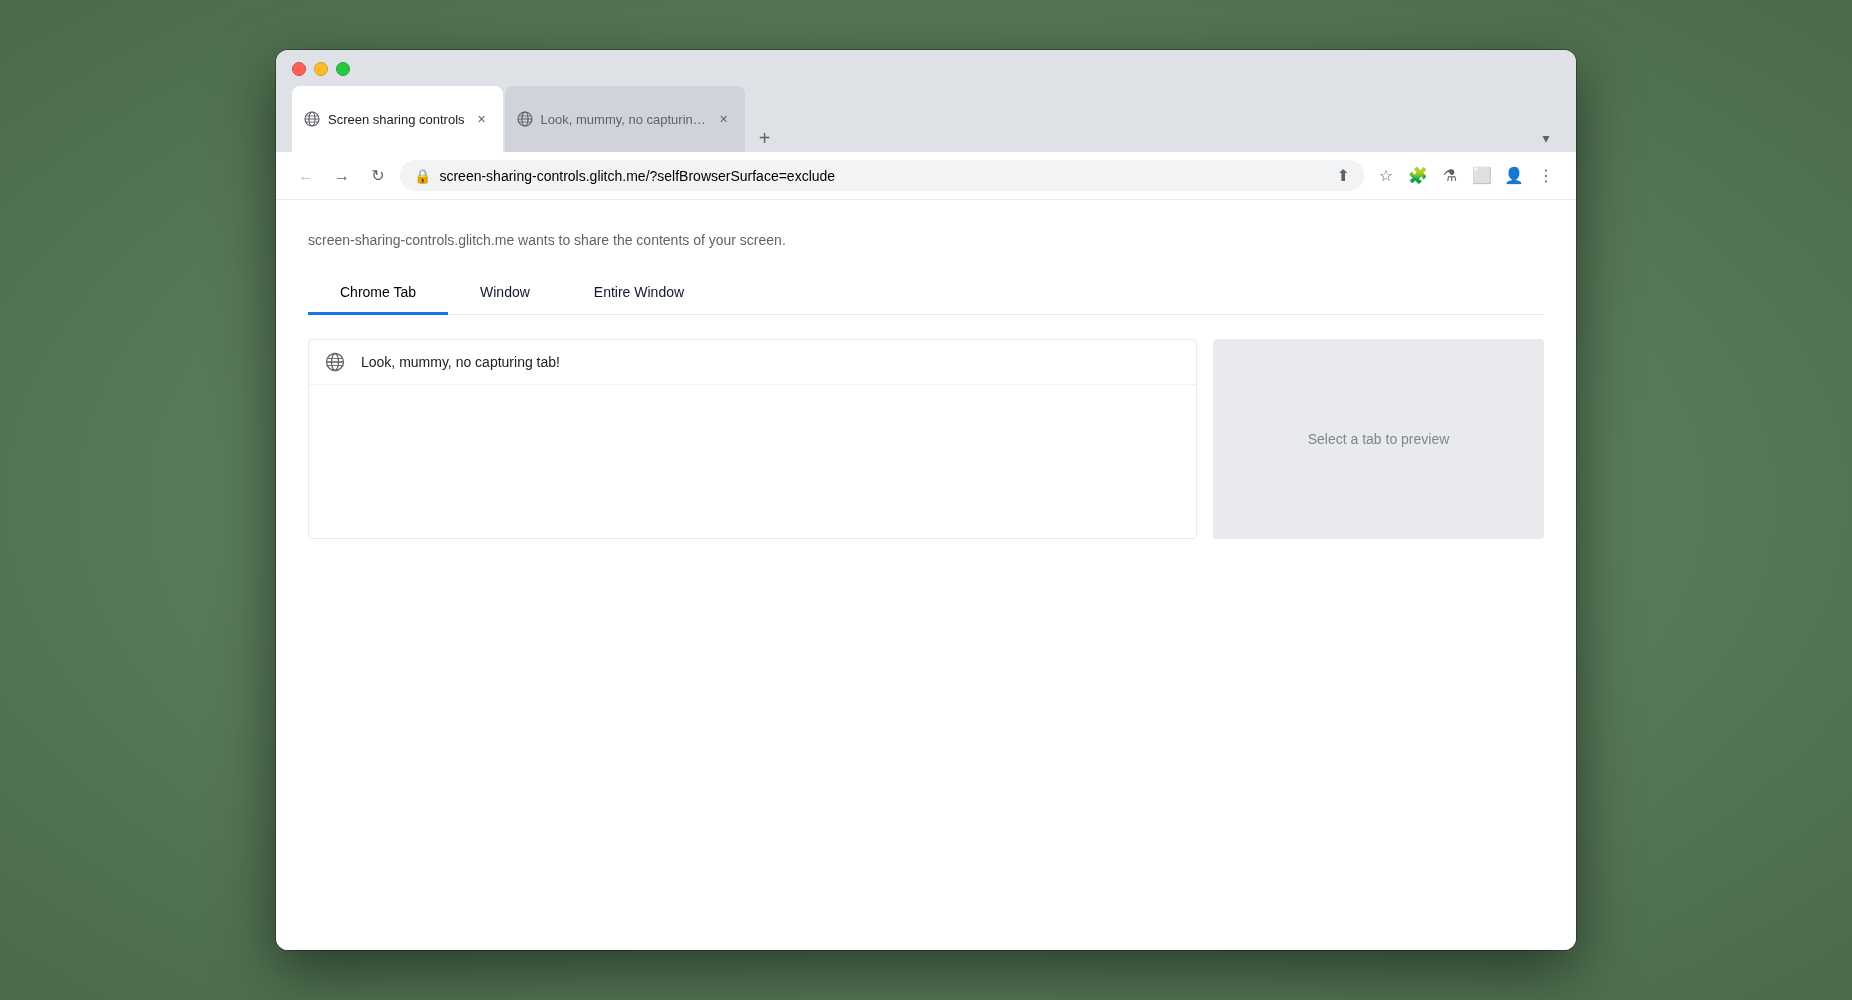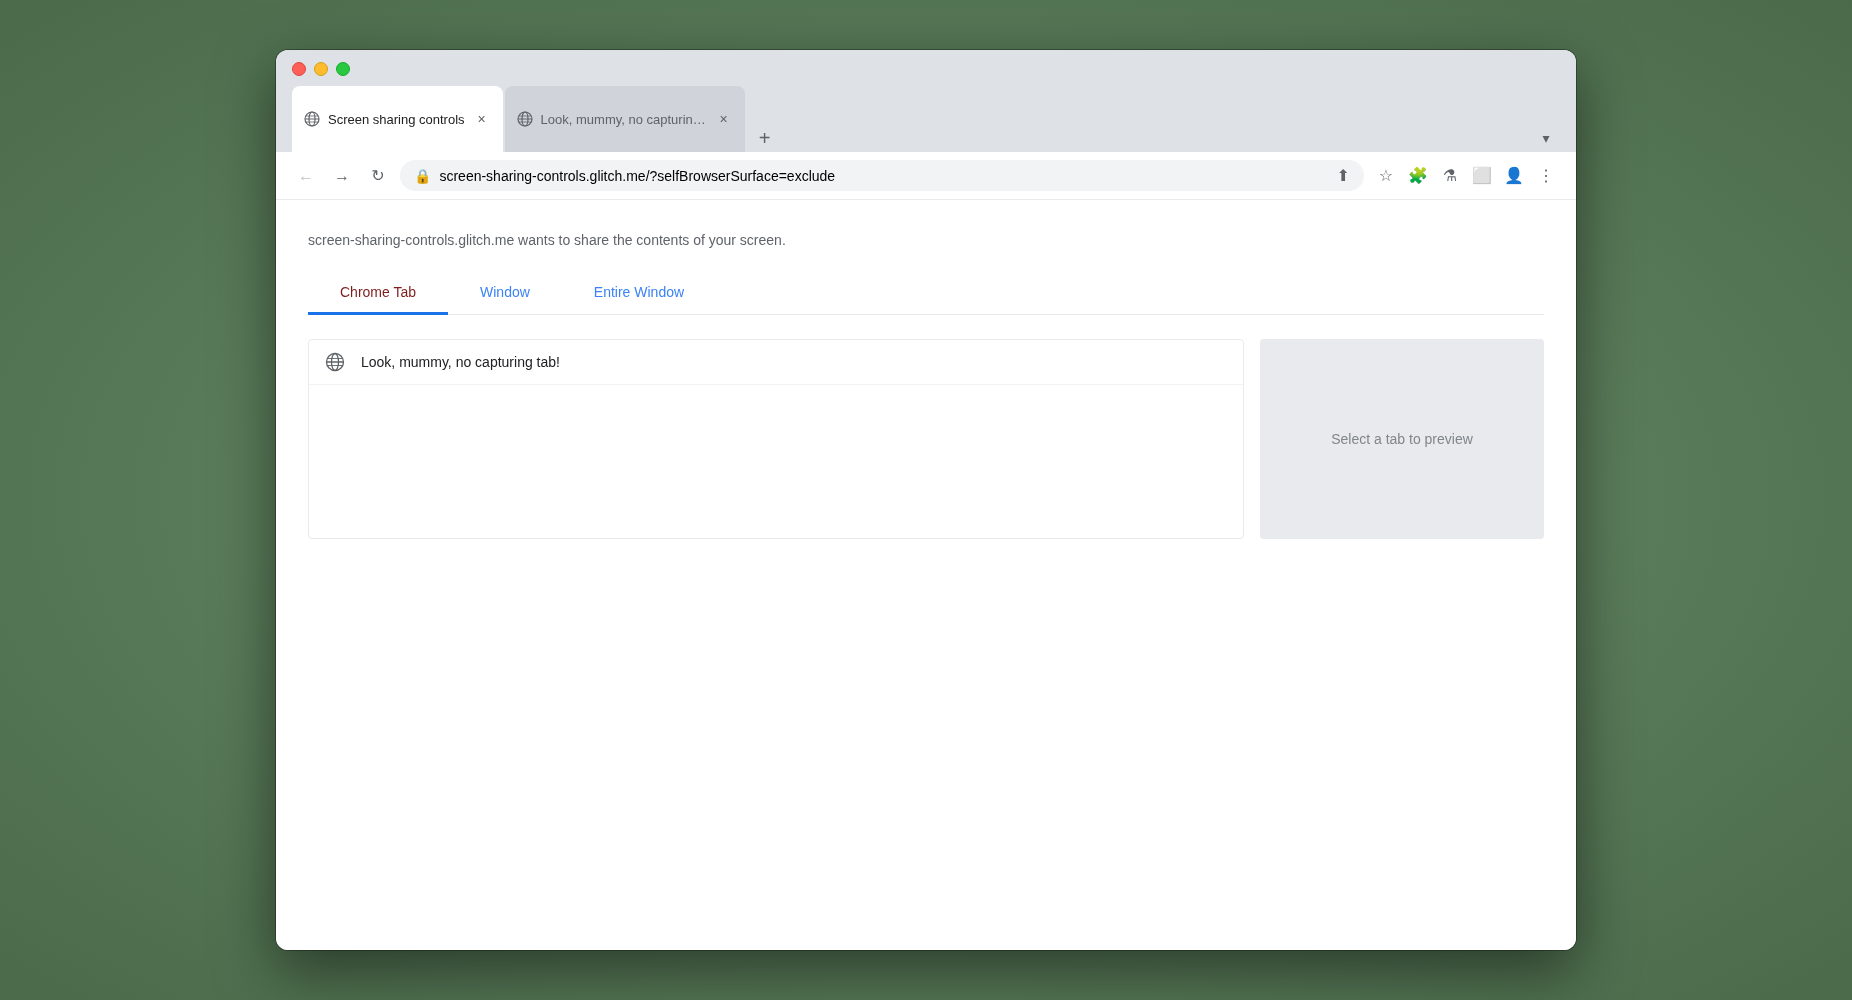--- a/index.html
+++ b/index.html
@@ -234,29 +234,29 @@
     .share-tabs {
       display: flex;
       border-bottom: 1px solid #e8eaed;
       margin-bottom: 24px;
     }
 
     .share-tab {
       padding: 12px 32px;
       font-size: 14px;
       font-weight: 500;
-      color: #3b82f6;
+      color: #0f172a;
       cursor: pointer;
       position: relative;
       border-bottom: 3px solid transparent;
       margin-bottom: -1px;
     }
 
     .share-tab.active {
-      color: #7f1d1d;
+      color: #000000;
       border-bottom: 3px solid #1a73e8;
     }
 
     
     .share-content {
       display: flex;
       gap: 16px;
     }
 
     
@@ -283,21 +283,21 @@
       color: #5f6368;
     }
 
     .tab-item-title {
       font-size: 14px;
       color: #202124;
     }
 
     
     .preview-panel {
-      width: 284px;
+      width: 331px;
       flex-shrink: 0;
     }
 
     .preview-box {
       background: #e8eaed;
       border-radius: 4px;
       height: 200px;
       display: flex;
       align-items: center;
       justify-content: center;

